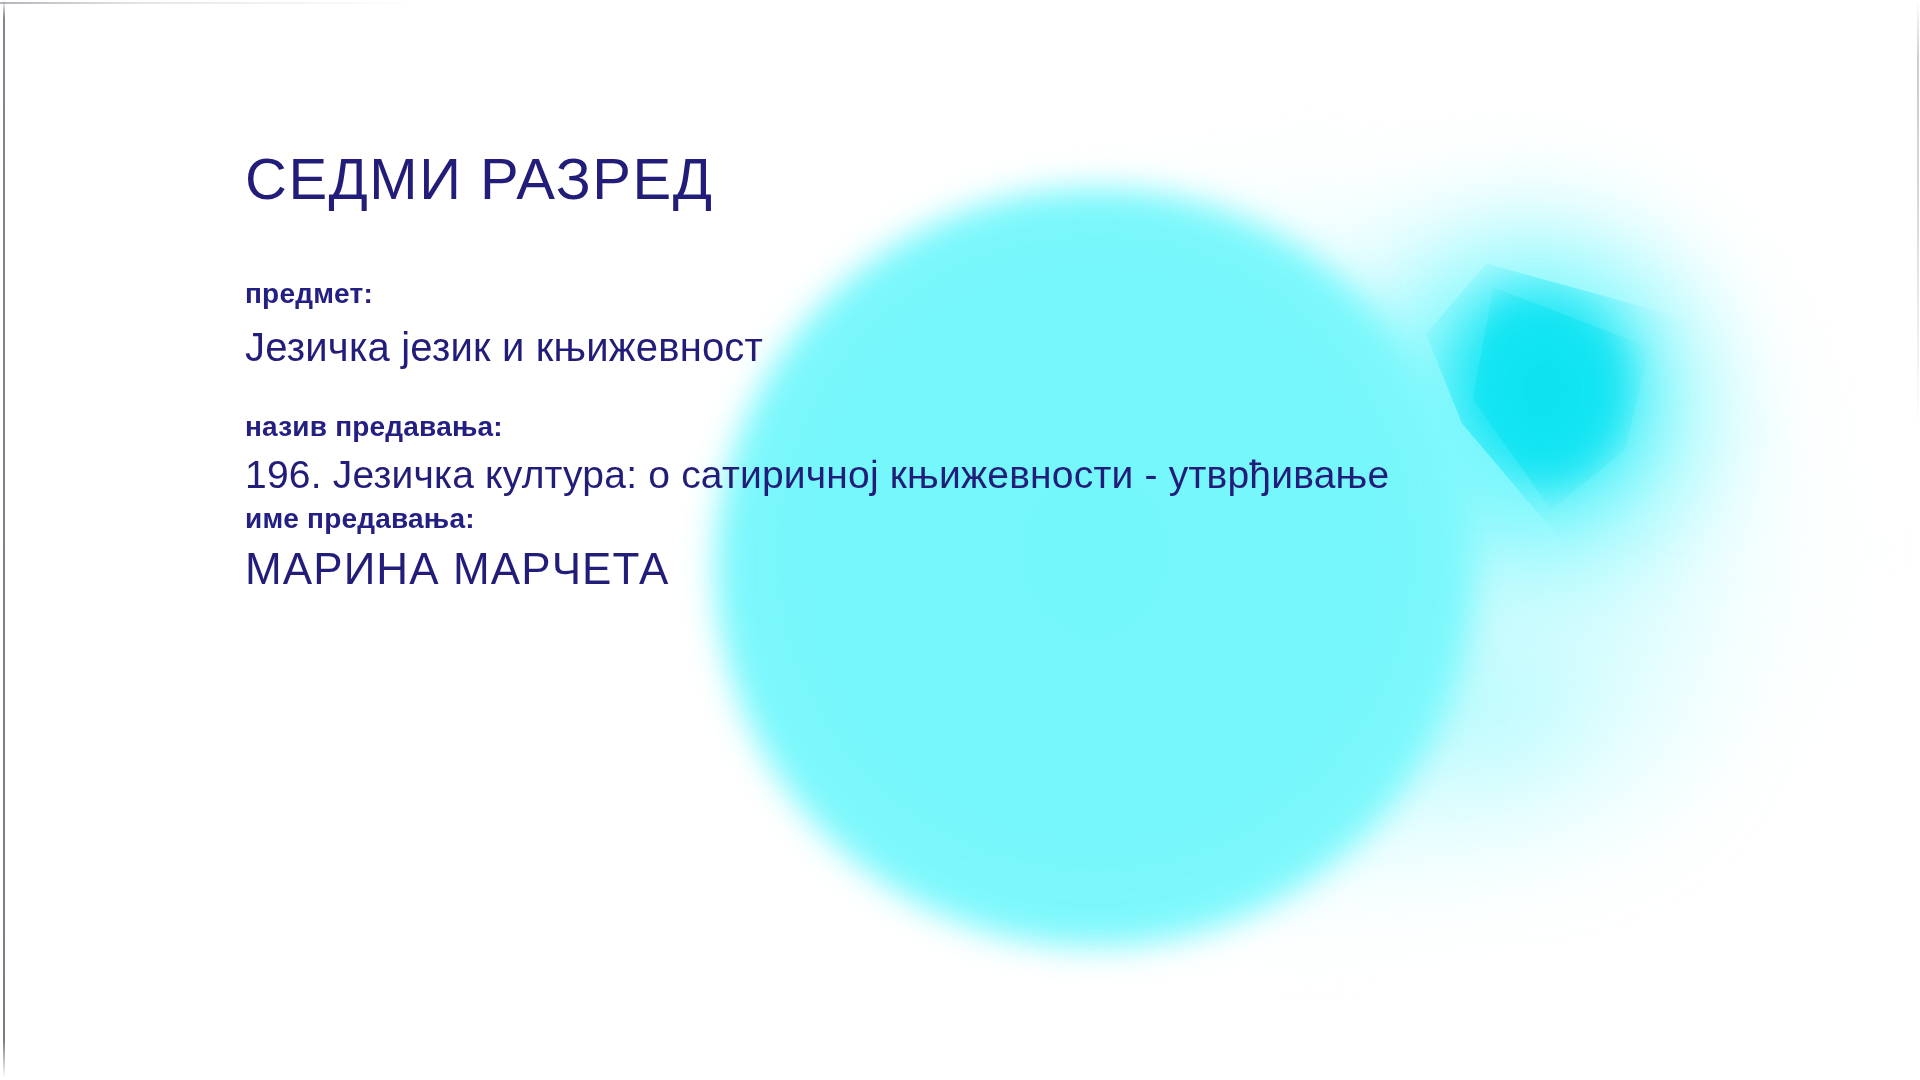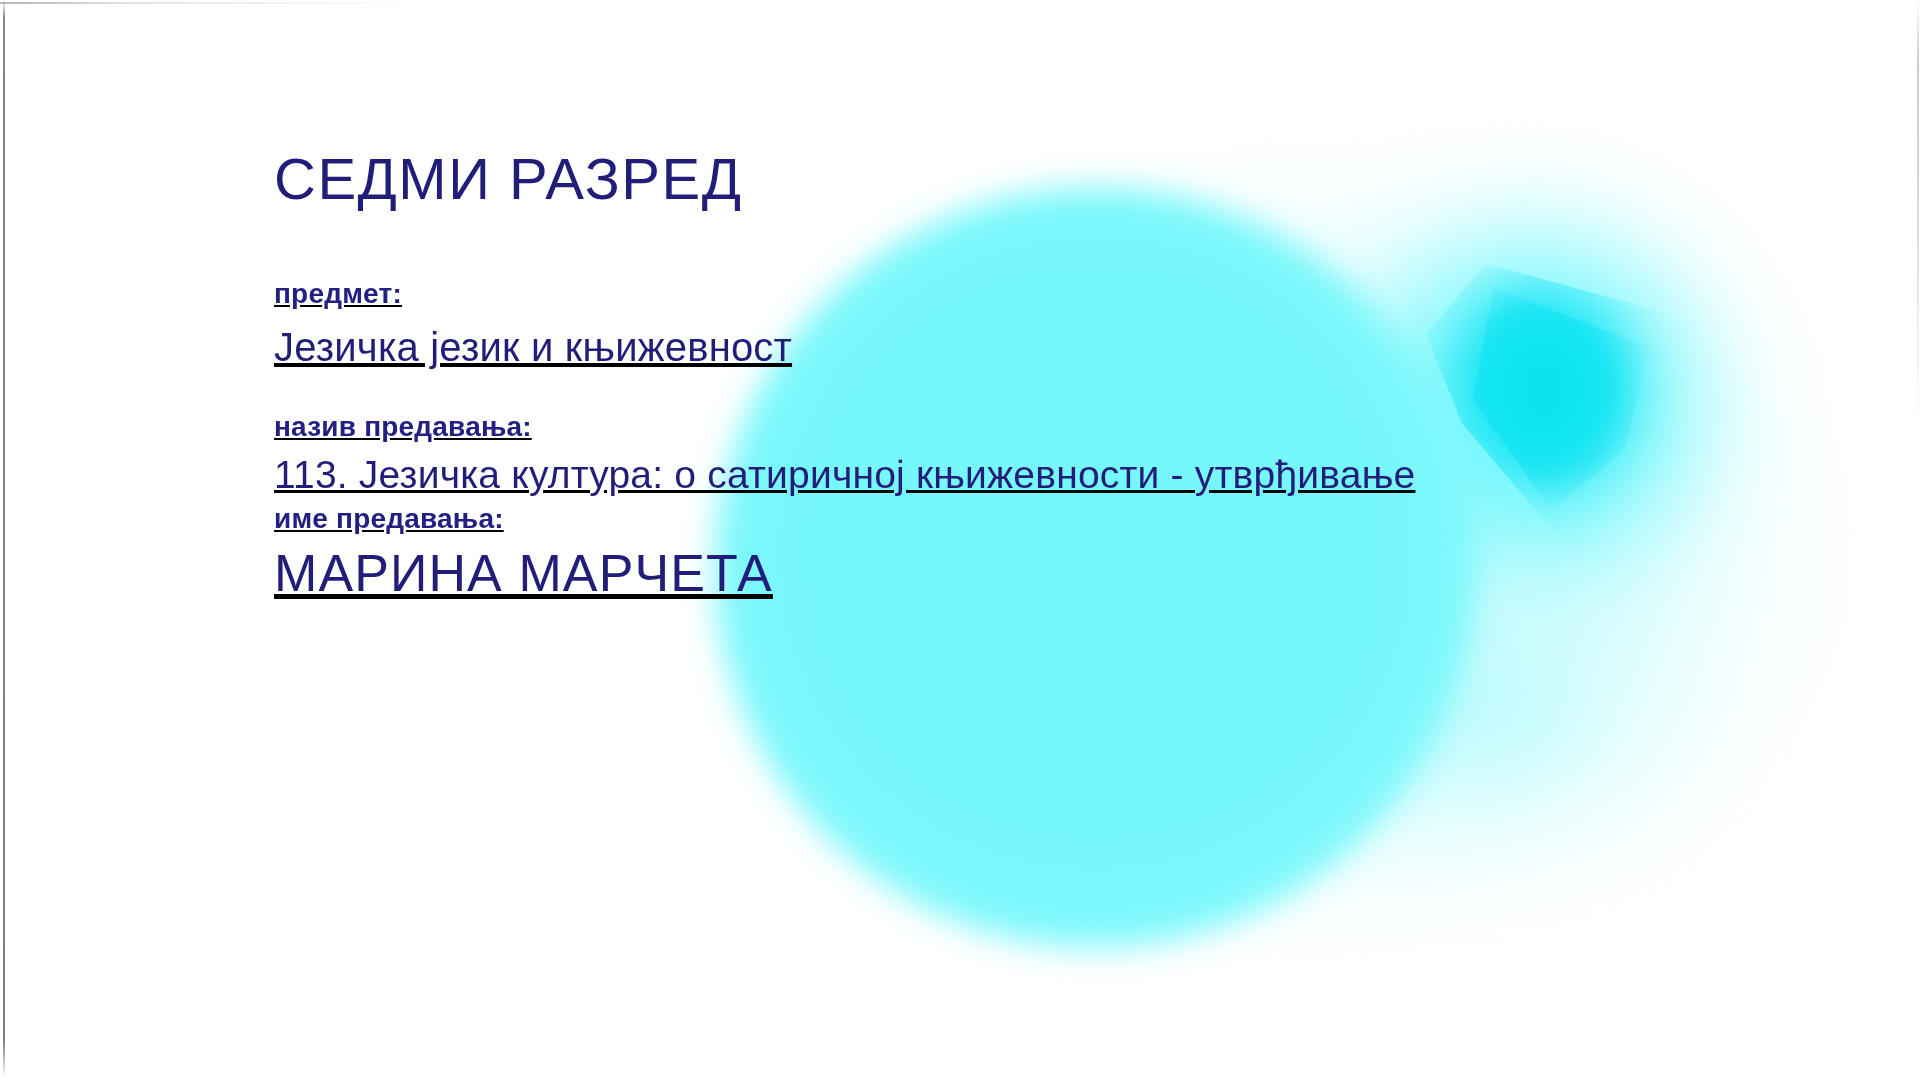--- a/index.html
+++ b/index.html
@@ -167,37 +167,37 @@
     background: radial-gradient(closest-side ellipse at 40% 40%,
         rgba(150,250,253,0.38) 0%,
         rgba(205,252,255,0.18) 55%,
         rgba(255,255,255,0) 100%);
     filter: blur(34px);
   }
 
   
   .content {
     position: absolute;
-    left: 274px;
+    left: 245px;
     top: 150px;
     width: 1360px;
     z-index: 10;
   }
 
   .slide-title {
     font-size: 58px;
     font-weight: 400;
     letter-spacing: 1.5px;
     line-height: 1.0;
     color: #211d78;
     margin: 0;
     white-space: nowrap;
   }
 
-  .field-group { margin: 0; text-decoration: underline; }
+  .field-group { margin: 0; }
 
   .field-label {
     font-size: 28px;
     font-weight: 700;
     line-height: 1.15;
     color: #242083;
     letter-spacing: 0.2px;
     margin: 0;
     white-space: nowrap;
   }
@@ -211,21 +211,21 @@
     margin: 0;
   }
 
   .field-value.lecture {
     font-size: 39px;
     line-height: 1.23;
     max-width: 1310px;
   }
 
   .field-value.teacher {
-    font-size: 52px;
+    font-size: 44px;
     letter-spacing: 1.1px;
   }
 
   
   .gap-title     { height: 70px; }
   .gap-subject   { height: 14px; }
   .gap-block     { height: 40px; }
   .gap-label     { height: 8px;  }
   .gap-tight     { height: 4px;  }
 </style>
@@ -253,21 +253,21 @@
       <div class="field-label">предмет:</div>
       <div class="gap-subject"></div>
       <div class="field-value">Језичка језик и књижевност</div>
     </div>
 
     <div class="gap-block"></div>
 
     <div class="field-group">
       <div class="field-label">назив предавања:</div>
       <div class="gap-label"></div>
-      <div class="field-value lecture">113. Језичка култура: о сатиричној књижевности - утврђивање</div>
+      <div class="field-value lecture">196. Језичка култура: о сатиричној књижевности - утврђивање</div>
     </div>
 
     <div class="gap-tight"></div>
 
     <div class="field-group">
       <div class="field-label">име предавања:</div>
       <div class="gap-label"></div>
       <div class="field-value teacher">МАРИНА МАРЧЕТА</div>
     </div>
 

